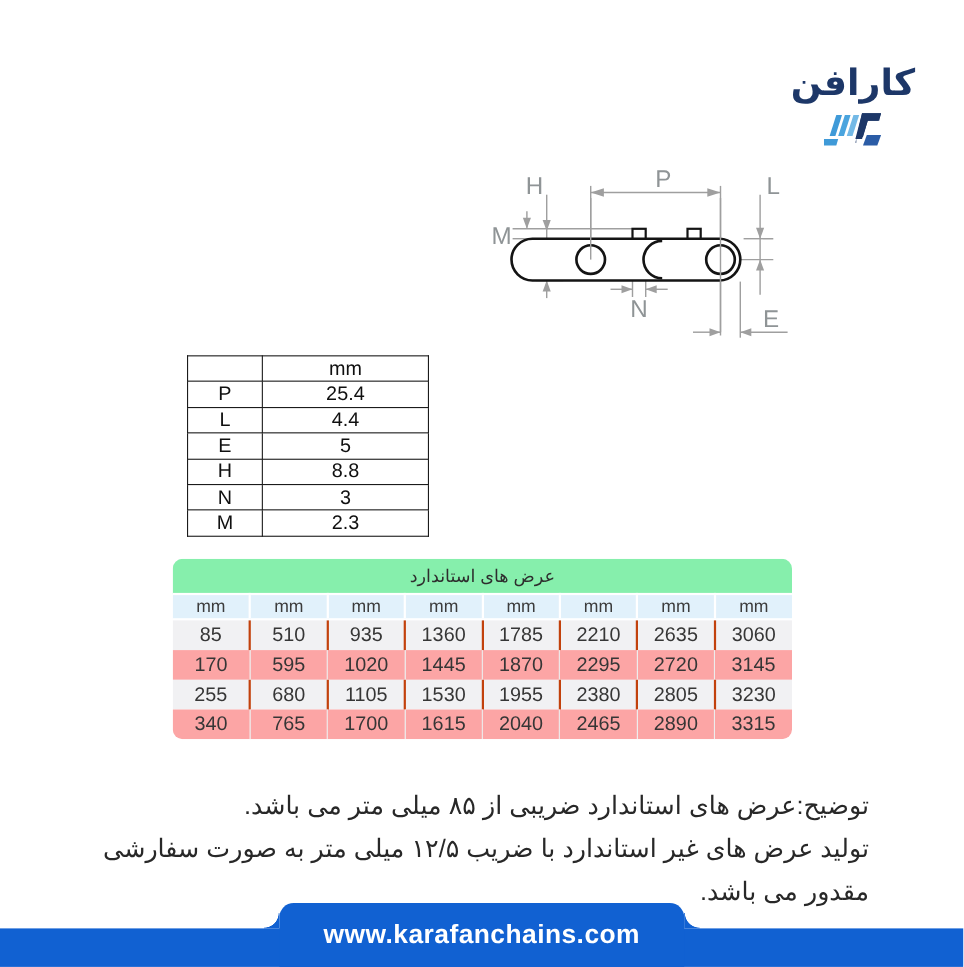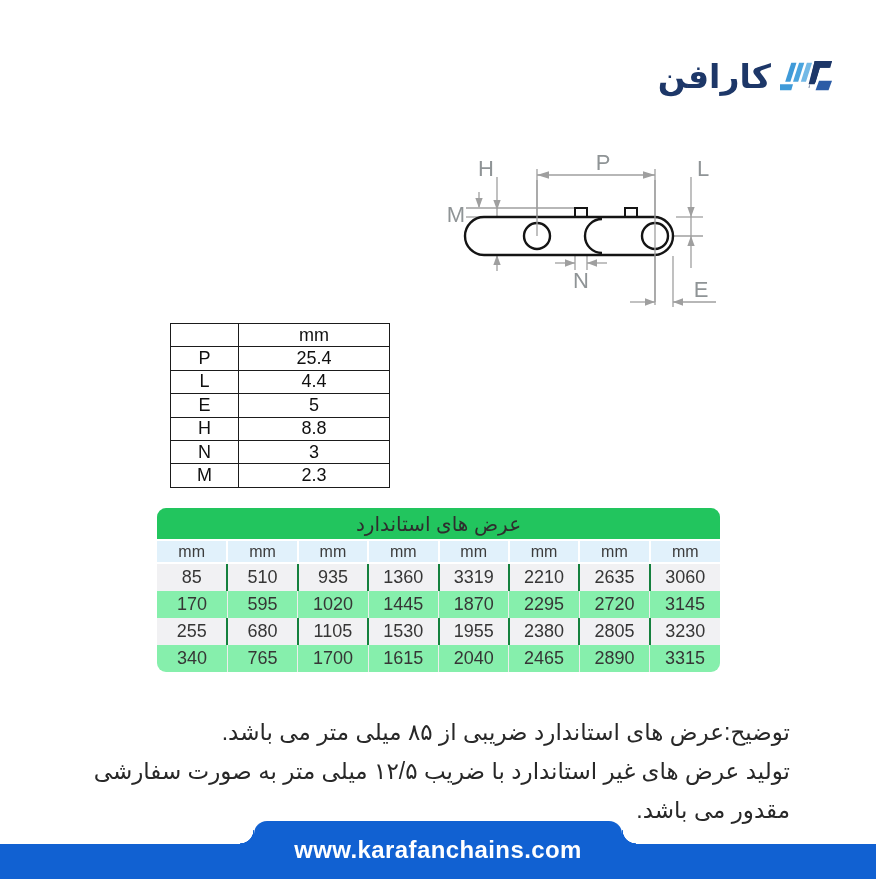--- a/index.html
+++ b/index.html
@@ -1,46 +1,46 @@
 <!DOCTYPE html>
 <html><head>
 <meta charset="utf-8">
 <style>
   html,body{margin:0;padding:0;background:#fff;}
   #canvas{position:relative;width:876px;height:879px;background:#ffffff;overflow:hidden;
           font-family:"Liberation Sans","DejaVu Sans",sans-serif;}
 
   
-  .logo{position:absolute;top:58px;right:44px;display:flex;align-items:center;gap:9px;}
+  .logo{position:absolute;top:58px;right:44px;display:flex;align-items:center;gap:9px;flex-direction:column;}
   .brand{color:#1d3768;font-weight:bold;font-size:33px;direction:rtl;line-height:1;}
   .logo svg{display:block;}
 
   
   .drawing{position:absolute;left:440px;top:140px;width:300px;height:180px;}
   .drawing text{font-family:"Liberation Sans","DejaVu Sans",sans-serif;font-size:22px;fill:#8f9496;}
 
   
   .dim-table{position:absolute;left:170px;top:323px;border-collapse:collapse;}
   .dim-table td{border:1.6px solid #1b1b1b;text-align:center;vertical-align:middle;
                 font-size:18px;color:#101010;height:22.4px;padding:0;background:#fff;}
   .dim-table td.c1{width:67px;}
   .dim-table td.c2{width:150px;}
 
   
   .width-table-wrap{position:absolute;left:157px;top:508px;width:563px;border-radius:9px;overflow:hidden;}
   .width-table{width:100%;border-collapse:collapse;table-layout:fixed;}
   .width-table td{padding:0;text-align:center;vertical-align:middle;}
-  .title-row td{background:#22c55e;height:31px;font-size:20px;color:#2e2e2e;
+  .title-row td{background:#86efac;height:31px;font-size:16px;color:#2e2e2e;
                 border-bottom:2px solid #fff;direction:rtl;text-align:center;}
   .unit-row td{background:#e1f1fb;height:21px;font-size:16px;color:#3c3c3c;
                border-bottom:2px solid #fff;border-left:2px solid #fff;}
   .unit-row td:first-child{border-left:none;}
   .width-table tbody td{height:27px;font-size:18px;color:#363636;}
-  .width-table tbody tr.odd td{background:#f1f1f3;border-left:2px solid #15803d;}
-  .width-table tbody tr.even td{background:#86efac;border-left:1px solid #ededed;margin-top:29px;}
+  .width-table tbody tr.odd td{background:#f1f1f3;border-left:2px solid #c2410c;}
+  .width-table tbody tr.even td{background:#fca5a5;border-left:1px solid #ededed;margin-top:29px;}
   .width-table tbody td:first-child{border-left:none !important;}
 
   
   .notes{position:absolute;top:713px;right:86px;width:730px;direction:rtl;text-align:right;
          font-size:23px;color:#282828;line-height:39px;}
 
   
   .footer-bar{position:absolute;left:0;bottom:0;width:876px;height:35px;background:#1161d2;}
   .footer-tab{position:absolute;left:50%;transform:translateX(-50%);bottom:0;width:368px;height:58px;
               background:#1161d2;border-radius:13px 13px 0 0;
@@ -179,21 +179,21 @@
             <td>mm</td>
             <td>mm</td>
           </tr>
       </thead>
       <tbody>
           <tr class="odd">
             <td>85</td>
             <td>510</td>
             <td>935</td>
             <td>1360</td>
-            <td>3319</td>
+            <td>1785</td>
             <td>2210</td>
             <td>2635</td>
             <td>3060</td>
           </tr>
           <tr class="even">
             <td>170</td>
             <td>595</td>
             <td>1020</td>
             <td>1445</td>
             <td>1870</td>

